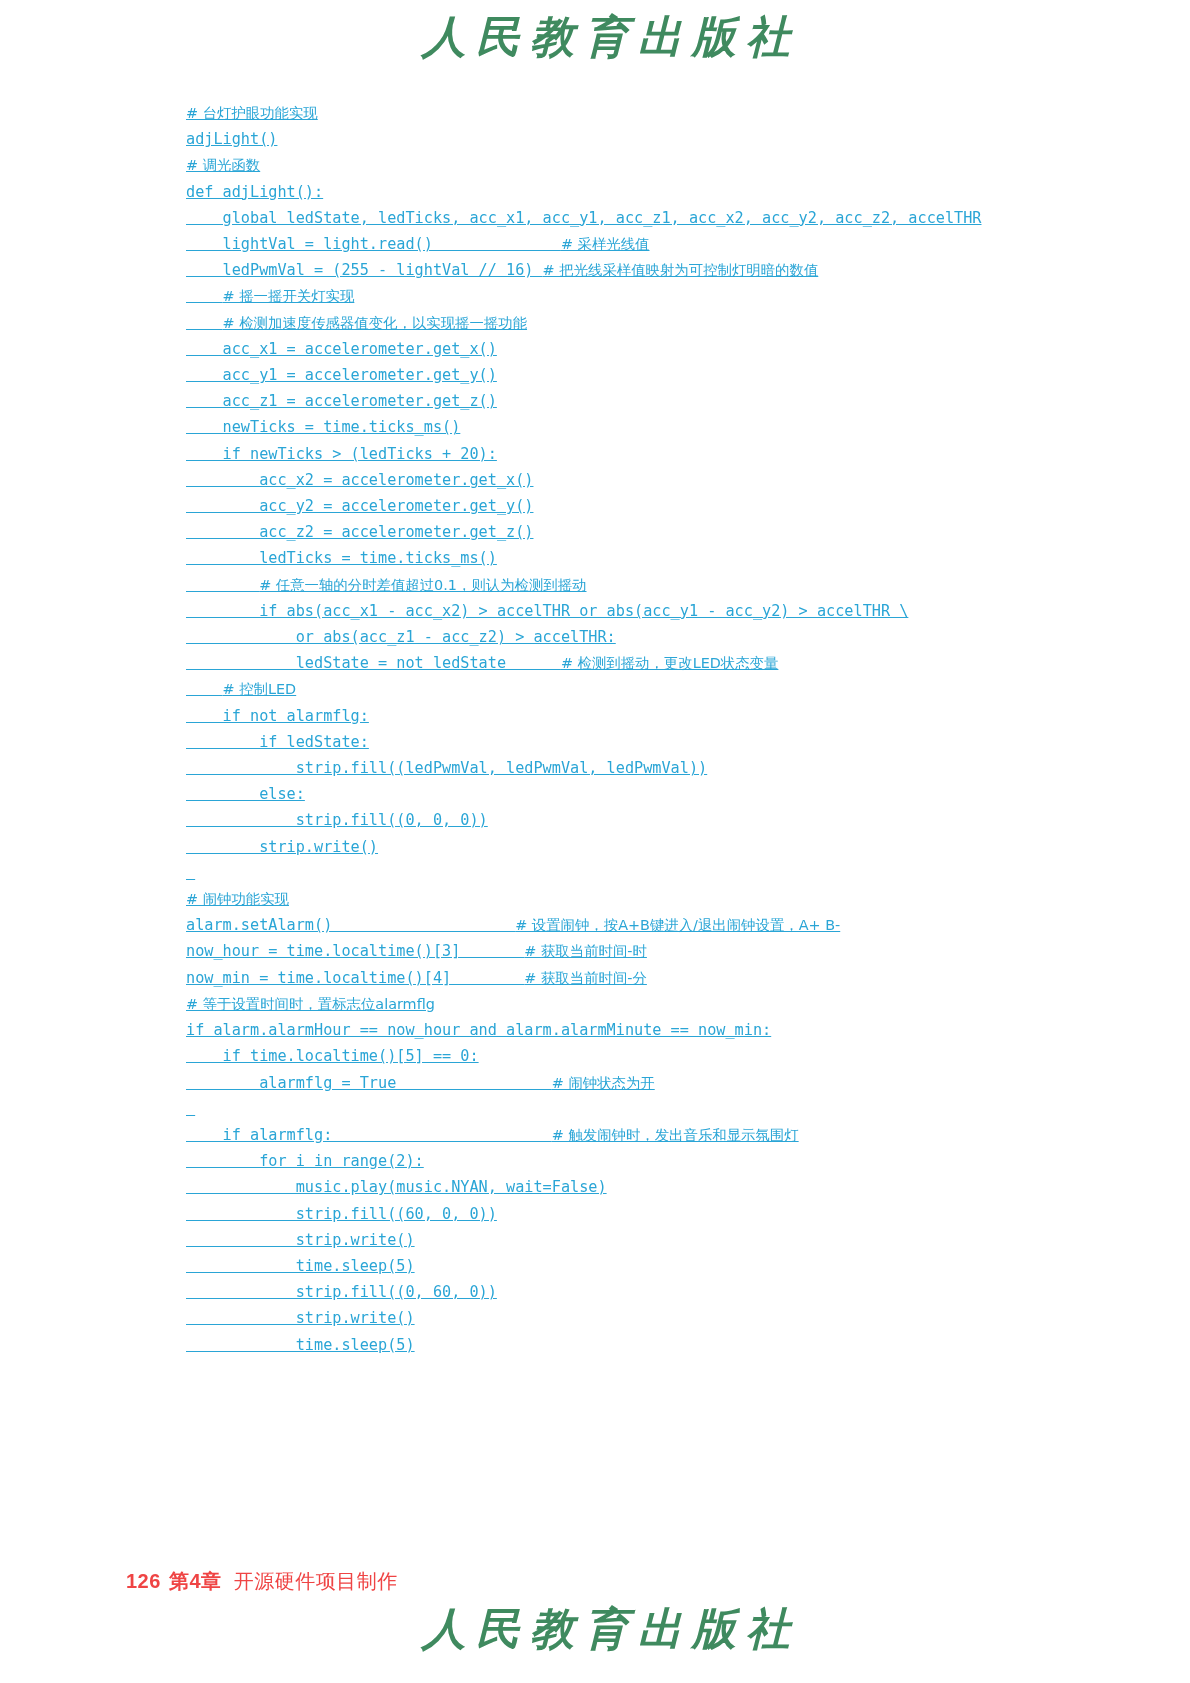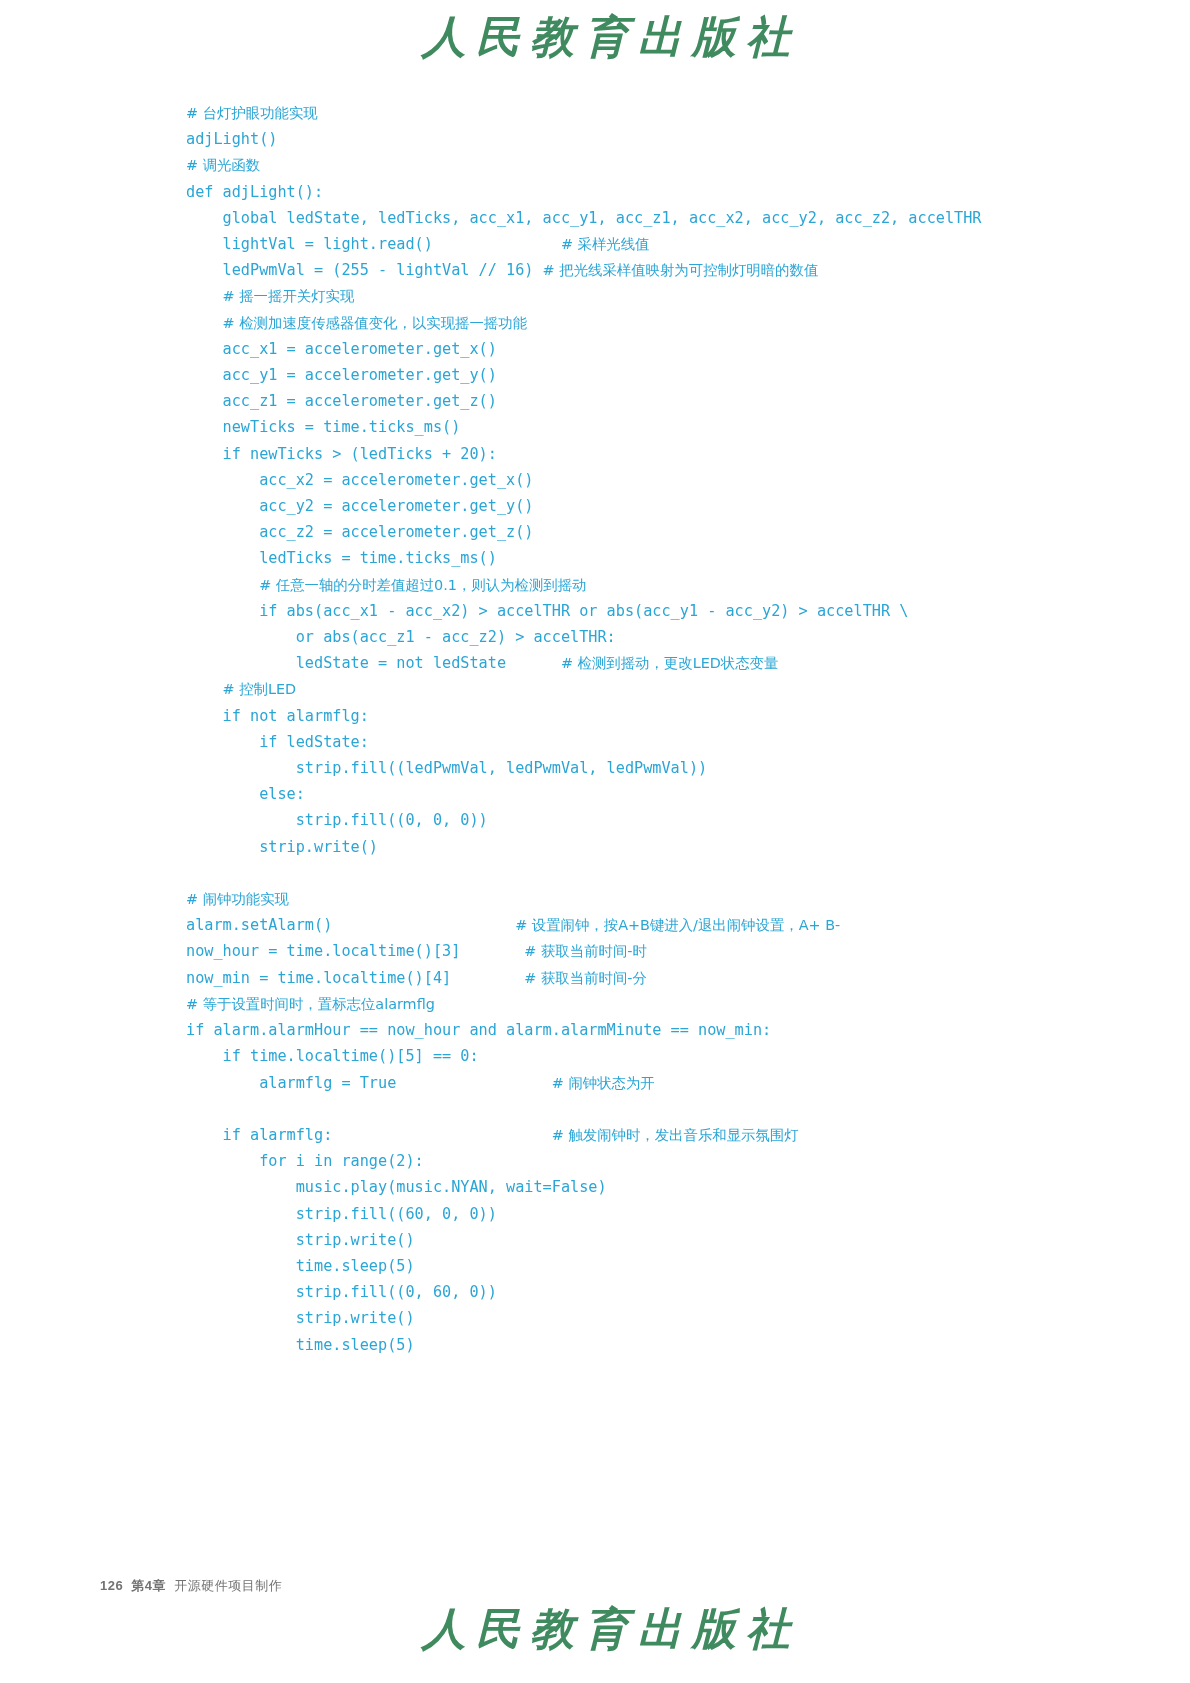--- a/index.html
+++ b/index.html
@@ -64,40 +64,41 @@
     margin-left: 38px;
     font-family: "DejaVu Sans Mono", monospace;
     font-size: 15.2px;
     line-height: 26.2px;
     color: #2aa5d6;
     white-space: pre;
   }
   .code-line {
     white-space: pre;
     min-height: 26.2px;
+    text-decoration: underline;
   }
   .code-line.blank {
     height: 26.2px;
   }
   .cmt {
     color: #2aa5d6;
   }
   
   .zh {
     font-family: "DejaVu Sans", sans-serif;
     font-size: 14.4px;
   }
 
   .footer {
     position: absolute;
-    left: 100px;
+    left: 126px;
     bottom: 88px;
     font-family: "Liberation Sans", sans-serif;
-    font-size: 13px;
-    color: #737373;
+    font-size: 20px;
+    color: #ef4444;
     letter-spacing: 0.5px;
   }
   .footer .page-num {
     font-weight: bold;
     margin-right: 8px;
   }
   .footer .chapter {
     font-weight: bold;
   }
 </style>

